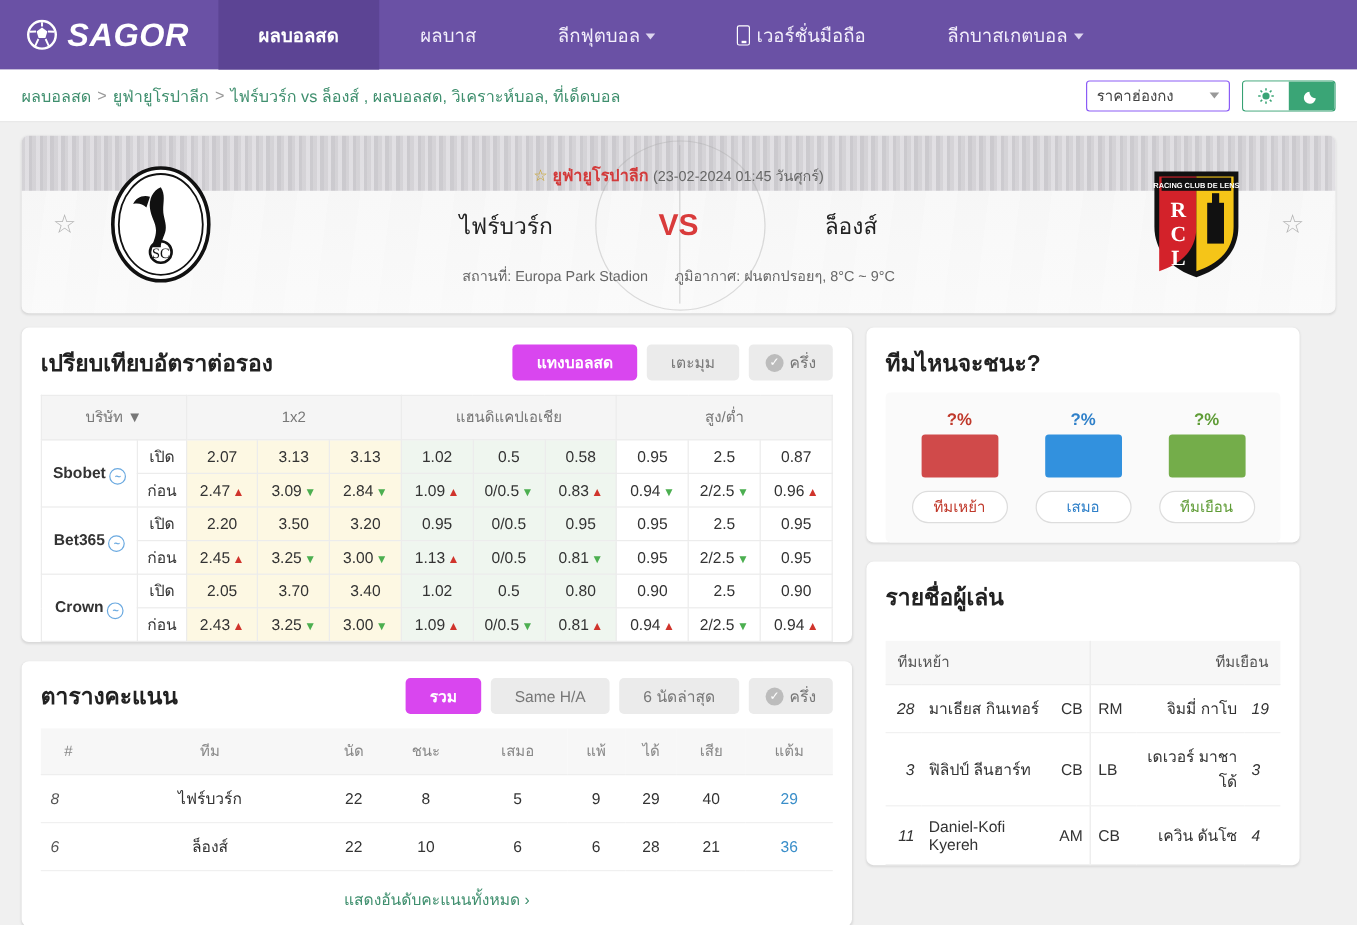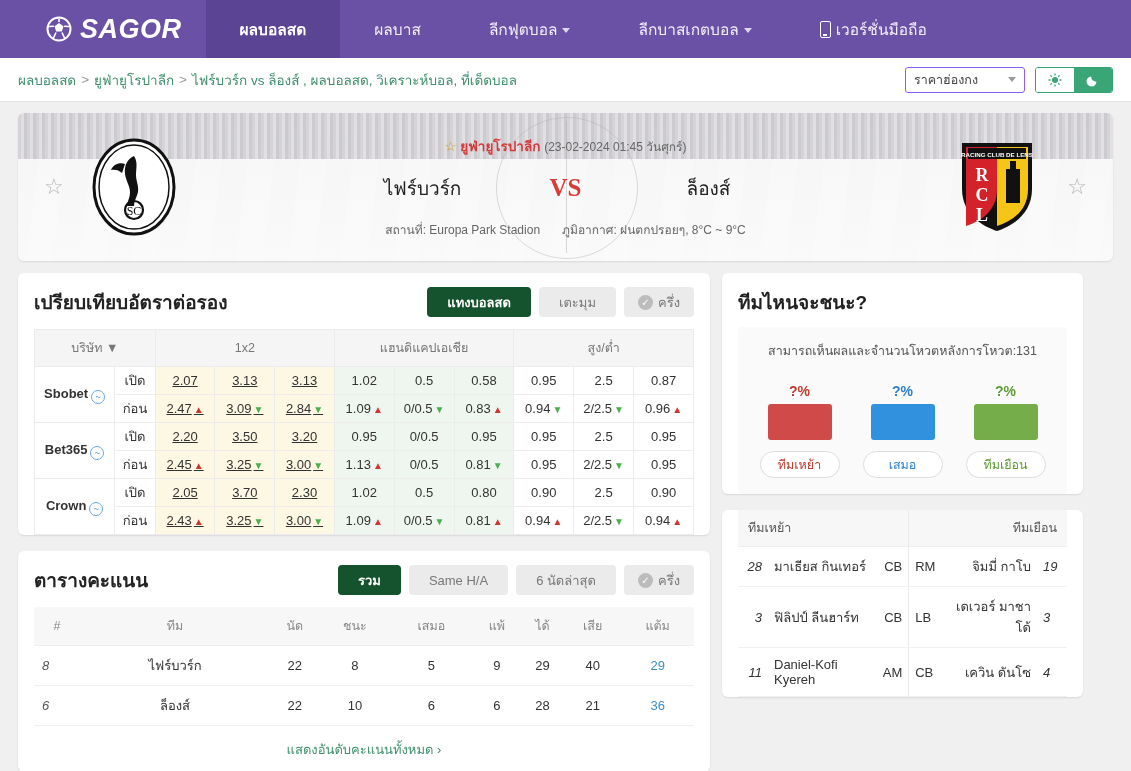--- a/index.html
+++ b/index.html
@@ -6,21 +6,21 @@
   html, body {
     width: 1131px; height: 771px;
     background: #f0f0f0;
     font-family: "Liberation Sans", "DejaVu Sans", sans-serif;
     overflow: hidden;
   }
 
   
   .topnav {
     height: 58px; background: #6a51a5;
-    display: flex; align-items: stretch; color: #fff; padding-left: 24px;
+    display: flex; align-items: stretch; color: #fff;
   }
   .brand {
     display: flex; align-items: center; gap: 8px;
     padding: 0 24px 0 22px; font-size: 27px; font-weight: bold;
     font-style: italic; letter-spacing: .5px;
   }
   .brand .ball { width: 26px; height: 26px; flex: 0 0 26px; }
   .navitems { display: flex; align-items: stretch; }
   .navitem {
     display: flex; align-items: center; gap: 5px;
@@ -94,56 +94,56 @@
   .star-out { font-size: 22px; color: #b4b4b4; z-index: 2; }
   .star-l { margin-left: 26px; }
   .star-r { margin-right: 26px; }
   .logo-wrap { width: 140px; display: flex; justify-content: center; z-index: 2; }
   .banner-center { flex: 1; text-align: center; z-index: 2; }
   .league-line { font-size: 13.5px; color: #d33b3b; font-weight: bold; margin-bottom: 16px; }
   .league-line .lg-date { color: #666; font-weight: normal; font-size: 12px; }
   .league-line .lg-star { color: #c9a227; font-weight: normal; }
   .teams-line { display: flex; align-items: center; justify-content: center; gap: 52px; }
   .team-name { font-size: 19px; color: #222; min-width: 150px; }
-  .vs { font-size: 25px; font-weight: bold; color: #d93b3b; font-family: Liberation Serif, serif; }
+  .vs { font-size: 25px; font-weight: bold; color: #d93b3b; }
   .meta-line { margin-top: 17px; font-size: 12px; color: #666; display: flex; gap: 22px; justify-content: center; }
 
   
   .cols { display: flex; gap: 12px; margin-top: 12px; }
   .col-left { width: 692px; }
   .col-right { width: 361px; }
 
   .sect-head { display: flex; align-items: center; padding: 14px 16px 12px 16px; }
   .sect-title { font-size: 19px; font-weight: bold; color: #222; }
   .tabs { margin-left: auto; display: flex; gap: 8px; }
   .tab {
     height: 30px; padding: 0 20px; border-radius: 4px; background: #ebebeb;
     color: #777; font-size: 13px; display: flex; align-items: center;
     justify-content: center; cursor: pointer; white-space: nowrap;
   }
-  .tab.active { background: #14532d; color: #fff; font-weight: bold; }
+  .tab.active { background: #d946ef; color: #fff; font-weight: bold; }
   .tab.check { gap: 5px; padding: 0 14px; }
   .ck { width: 15px; height: 15px; border-radius: 50%; background: #bcbcbc;
         color: #fff; font-size: 10px; display:flex; align-items:center; justify-content:center; }
 
   
   table.odds { width: calc(100% - 32px); margin: 0 27px 16px 16px; border-collapse: collapse; }
   table.odds th {
     background: #f5f5f5; color: #777; font-size: 12.5px; font-weight: normal;
     padding: 8px 0; border: 1px solid #ececec; text-align: center;
   }
   table.odds td { border: 1px solid #ececec; text-align: center; font-size: 13px; color: #333; }
   .bk-cell { width: 84px; font-weight: bold; font-size: 13.5px; color: #333; }
   .bk-cell .ring {
     display:inline-flex; width:14px; height:14px; border:1.3px solid #6aa9e0;
     border-radius:50%; color:#6aa9e0; font-size:9px; align-items:center;
     justify-content:center; margin-left: 3px; vertical-align: -2px;
   }
   .rowlbl { width: 42px; font-size: 12px; color: #777; padding: 3px 0; }
-  .c1x2 { background: #fdf8e3; text-decoration: underline; }
+  .c1x2 { background: #fdf8e3; }
   .chdp { background: #eff6ef; }
   .cou  { background: #fff; }
   .num { padding: 3px 0; width: 62px; }
   .up { color: #d0342c; } .down { color: #3d8b40; } .flat { color: #333; }
   .arrow { font-size: 10px; margin-left: 2px; }
   .arrow.u { color: #d0342c; } .arrow.d { color: #4caf50; }
 
   
   table.stand { width: calc(100% - 32px); margin: 0 16px; border-collapse: collapse; }
   table.stand th {
@@ -206,26 +206,26 @@
       <span>ผลบอลสด</span>
     </div>
     <div class="navitem">
       <span>ผลบาส</span>
     </div>
     <div class="navitem">
       <span>ลีกฟุตบอล</span>
       <span class="caret"></span>
     </div>
     <div class="navitem">
+      <span class="mobile-ico"></span>
+      <span>เวอร์ชั่นมือถือ</span>
+    </div>
+    <div class="navitem">
       <span>ลีกบาสเกตบอล</span>
       <span class="caret"></span>
-    </div>
-    <div class="navitem">
-      <span class="mobile-ico"></span>
-      <span>เวอร์ชั่นมือถือ</span>
     </div>
   </div>
 </div>
 
 <div class="crumbbar">
   <div class="crumbs">
     <span>ผลบอลสด</span>
     <span class="sep">&gt;</span>
     <span>ยูฟ่ายูโรปาลีก</span>
     <span class="sep">&gt;</span>
@@ -380,21 +380,21 @@
                 <td class="num chdp down">0.81<span class="arrow d">▼</span></td>
                 <td class="num cou flat">0.95</td>
                 <td class="num cou down">2/2.5<span class="arrow d">▼</span></td>
                 <td class="num cou flat">0.95</td>
               </tr>
               <tr>
                 <td class="bk-cell" rowspan="2">Crown<span class="ring">~</span></td>
                 <td class="rowlbl">เปิด</td>
                 <td class="num c1x2 flat">2.05</td>
                 <td class="num c1x2 flat">3.70</td>
-                <td class="num c1x2 flat">2.30</td>
+                <td class="num c1x2 flat">3.40</td>
                 <td class="num chdp flat">1.02</td>
                 <td class="num chdp flat">0.5</td>
                 <td class="num chdp flat">0.80</td>
                 <td class="num cou flat">0.90</td>
                 <td class="num cou flat">2.5</td>
                 <td class="num cou flat">0.90</td>
               </tr>
               <tr>
                 <td class="rowlbl">ก่อน</td>
                 <td class="num c1x2 up">2.43<span class="arrow u">▲</span></td>
@@ -476,21 +476,20 @@
       </div>
     </div>
 
     <div class="col-right">
 
       <div class="card">
         <div class="sect-head" style="padding-bottom:10px">
           <div class="sect-title">ทีมไหนจะชนะ?</div>
         </div>
         <div class="votebox">
-          <div class="votehint">สามารถเห็นผลและจำนวนโหวตหลังการโหวต:131</div>
           <div class="votecols">
             <div class="votecol">
               <div class="votepct" style="color:#c0392b">?%</div>
               <div class="votebar" style="background:#d04a4a"></div>
               <div class="votebtn" style="color:#c0392b">ทีมเหย้า</div>
             </div>
             <div class="votecol">
               <div class="votepct" style="color:#2f80c9">?%</div>
               <div class="votebar" style="background:#3291de"></div>
               <div class="votebtn" style="color:#2f80c9">เสมอ</div>
@@ -498,20 +497,23 @@
             <div class="votecol">
               <div class="votepct" style="color:#5f9c36">?%</div>
               <div class="votebar" style="background:#74ad4a"></div>
               <div class="votebtn" style="color:#5f9c36">ทีมเยือน</div>
             </div>
           </div>
         </div>
       </div>
 
       <div class="card" style="margin-top:12px">
+        <div class="sect-head" style="padding-bottom:10px">
+          <div class="sect-title">รายชื่อผู้เล่น</div>
+        </div>
         <table class="lineup">
           <thead>
             <tr>
               <th class="h" colspan="3">ทีมเหย้า</th>
               <th class="a" colspan="3">ทีมเยือน</th>
             </tr>
           </thead>
           <tbody id="lineup-body">
               <tr>
                 <td class="num-h">28</td>

